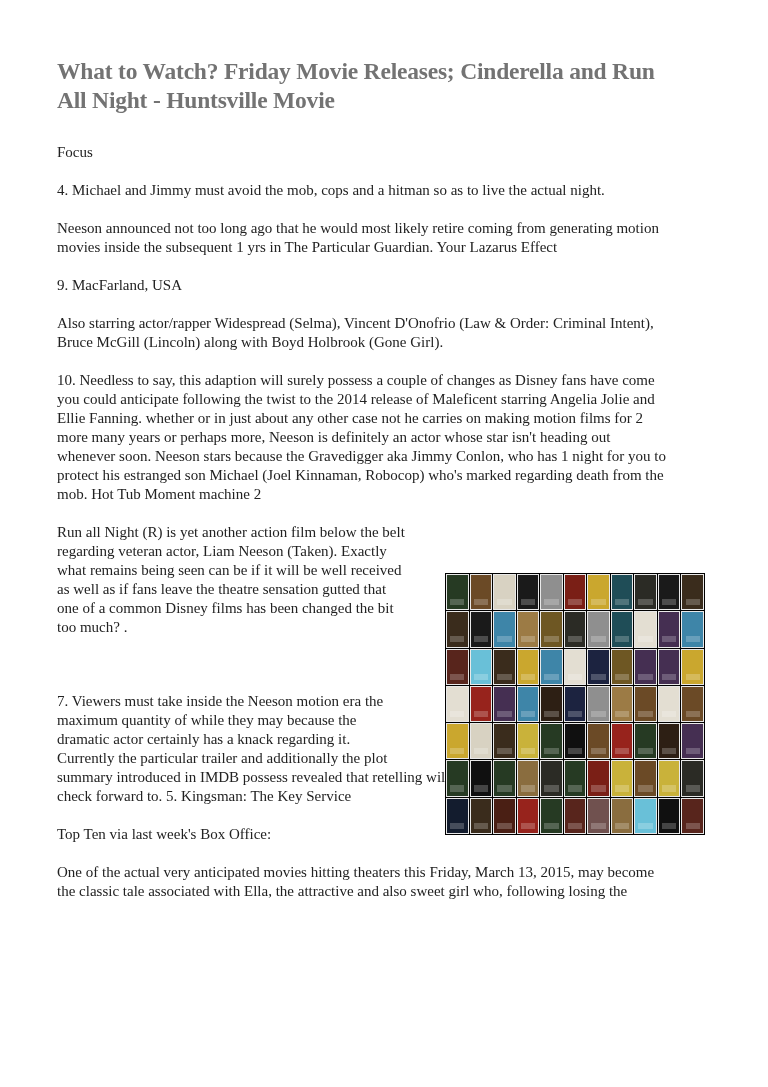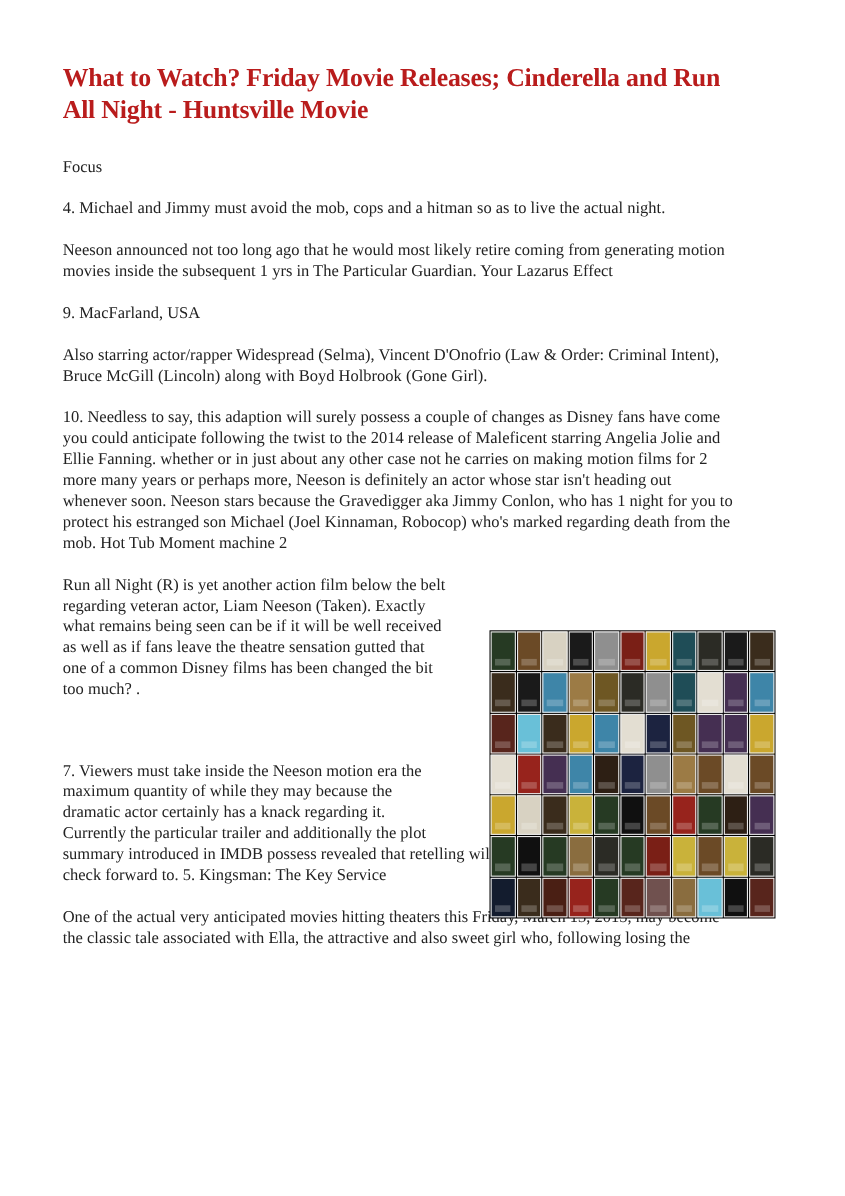--- a/index.html
+++ b/index.html
@@ -24,21 +24,21 @@
     position: absolute;
     left: 57px;
     top: 0;
     width: 655px;
   }
   .title {
     margin-top: 57px;
     font-size: 23.5px;
     line-height: 29px;
     font-weight: bold;
-    color: #b91c1c;
+    color: #737373;
     letter-spacing: -0.2px;
     white-space: pre;
   }
   .paras {
     margin-top: 28px;
   }
   .para {
     font-size: 15px;
     line-height: 19px;
     margin: 19px 0;
@@ -105,20 +105,21 @@
 what remains being seen can be if it will be well received
 as well as if fans leave the theatre sensation gutted that
 one of a common Disney films has been changed the bit
 too much? .</div>
         <div class="para">7. Viewers must take inside the Neeson motion era the
 maximum quantity of while they may because the
 dramatic actor certainly has a knack regarding it.
 Currently the particular trailer and additionally the plot
 summary introduced in IMDB possess revealed that retelling will give viewers something new to
 check forward to. 5. Kingsman: The Key Service</div>
+        <div class="para">Top Ten via last week's Box Office:</div>
         <div class="para">One of the actual very anticipated movies hitting theaters this Friday, March 13, 2015, may become
 the classic tale associated with Ella, the attractive and also sweet girl who, following losing the</div>
       </div>
   </div>
   <div class="collage">
       <div class="poster" style="background: rgb(38, 58, 35);"></div>
       <div class="poster" style="background: rgb(107, 74, 38);"></div>
       <div class="poster" style="background: rgb(216, 210, 194);"></div>
       <div class="poster" style="background: rgb(26, 26, 26);"></div>
       <div class="poster" style="background: rgb(143, 143, 143);"></div>

